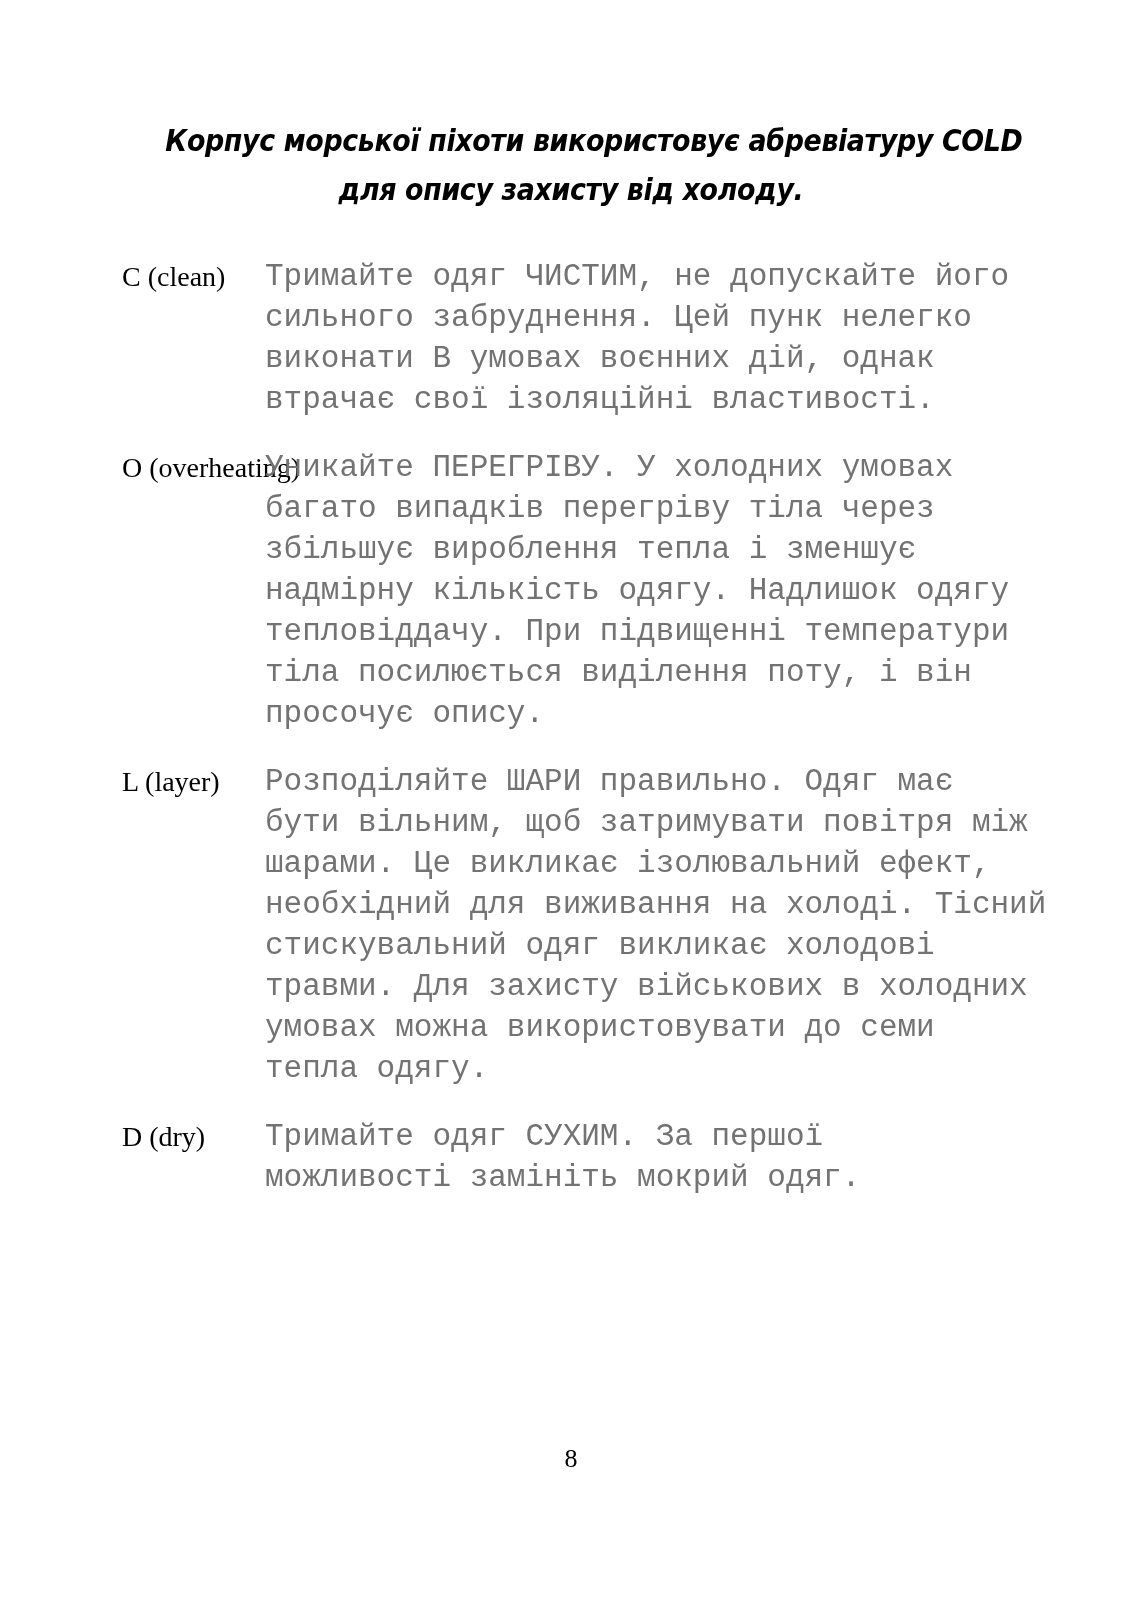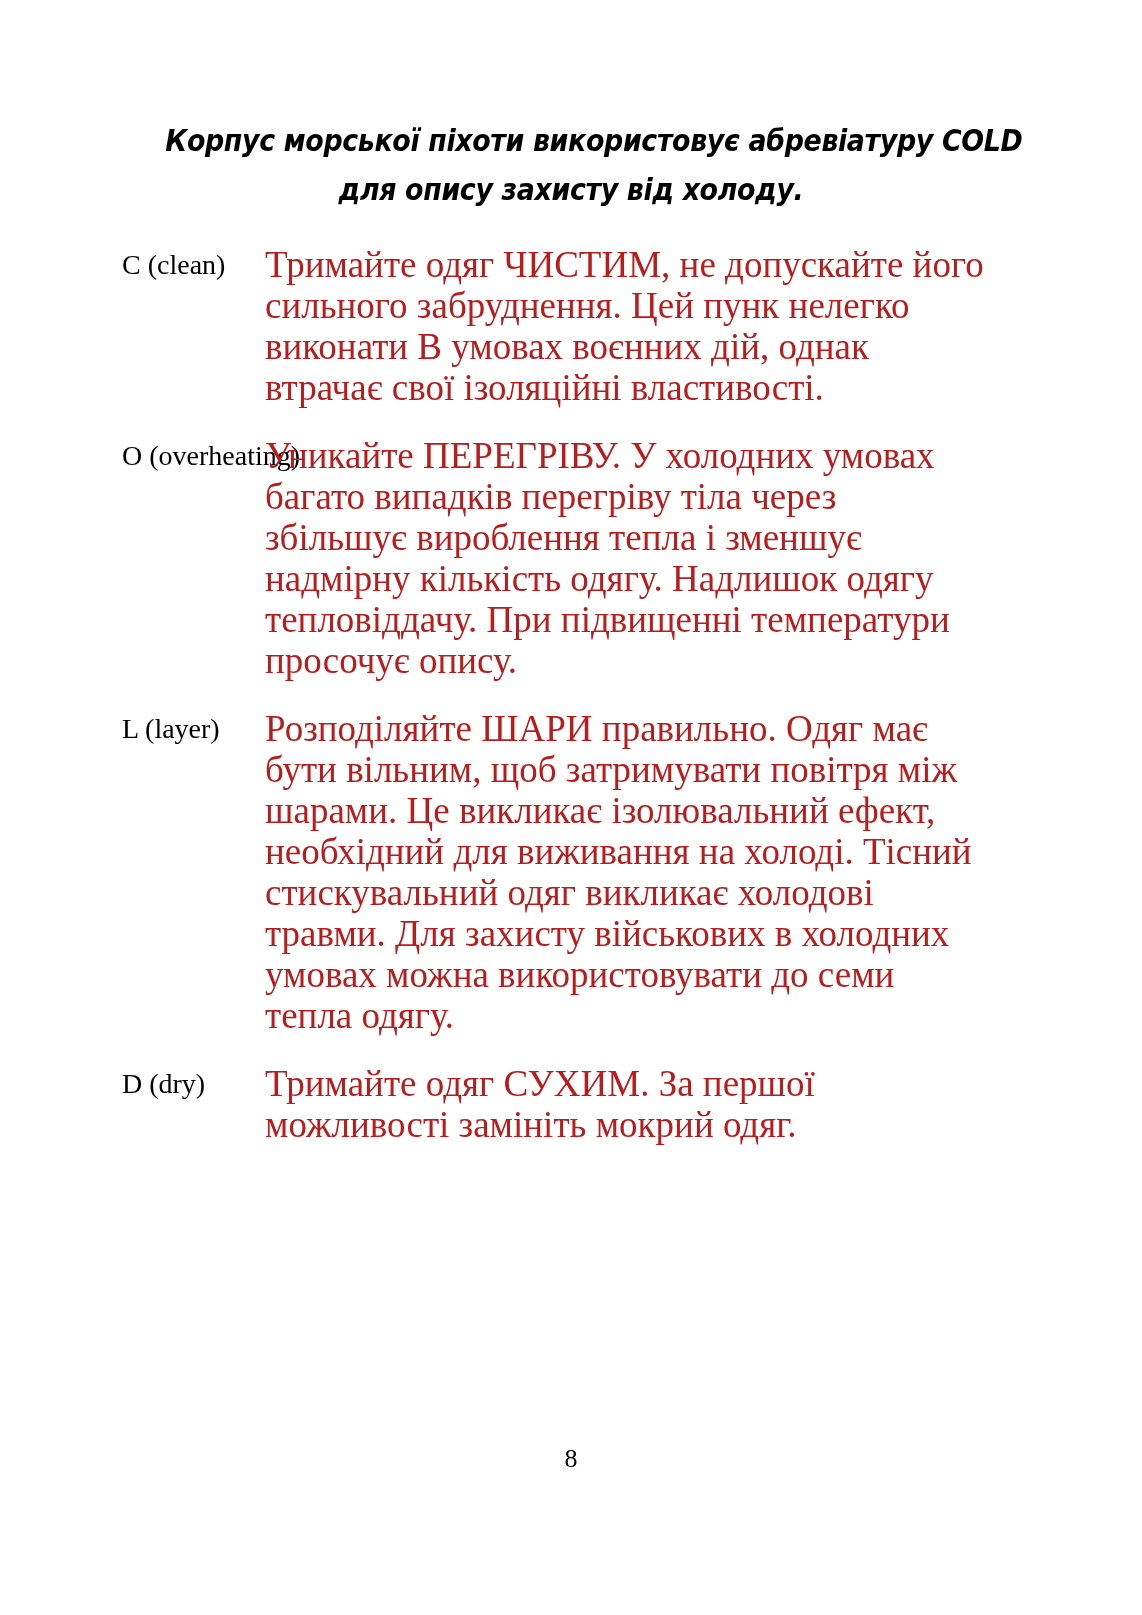--- a/index.html
+++ b/index.html
@@ -45,21 +45,21 @@
   }
   .doc-title .tline {
     display: block;
     white-space: nowrap;
   }
 
   
   .cold-list {
     position: absolute;
     left: 0;
-    top: 244px;
+    top: 256px;
     width: 937px;
   }
 
   .cold-row {
     position: relative;
     display: flex;
     align-items: flex-start;
     margin-bottom: 27px;
   }
 
@@ -71,23 +71,24 @@
     font-size: 28px;
     line-height: 41px;
     white-space: nowrap;
     color: #000000;
   }
 
   .def-cell {
     flex: 0 0 640px;
     width: 640px;
     box-sizing: border-box;
-    font-size: 37px;
+    font-size: 31px;
     line-height: 41px;
-    color: #b91c1c;
+    color: #737373;
+    font-family: Liberation Mono, monospace;
   }
 
   .def-cell .dline {
     display: block;
     white-space: nowrap;
   }
 
   
   .page-number {
     position: absolute;
@@ -123,20 +124,21 @@
     </div>
 
     <div class="cold-row">
       <div class="term-cell">O (overheating)</div>
       <div class="def-cell">
         <span class="dline">Уникайте ПЕРЕГРІВУ. У холодних умовах</span>
         <span class="dline">багато випадків перегріву тіла через</span>
         <span class="dline">збільшує вироблення тепла і зменшує</span>
         <span class="dline">надмірну кількість одягу. Надлишок одягу</span>
         <span class="dline">тепловіддачу. При підвищенні температури</span>
+        <span class="dline">тіла посилюється виділення поту, і він</span>
         <span class="dline">просочує опису.</span>
       </div>
     </div>
 
     <div class="cold-row">
       <div class="term-cell">L (layer)</div>
       <div class="def-cell">
         <span class="dline">Розподіляйте ШАРИ правильно. Одяг має</span>
         <span class="dline">бути вільним, щоб затримувати повітря між</span>
         <span class="dline">шарами. Це викликає ізолювальний ефект,</span>

